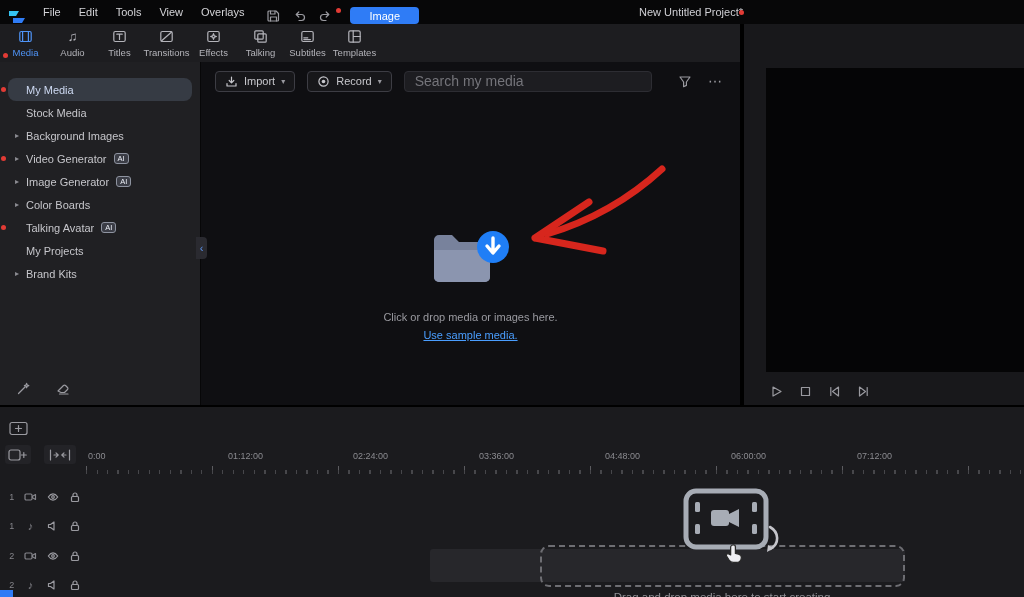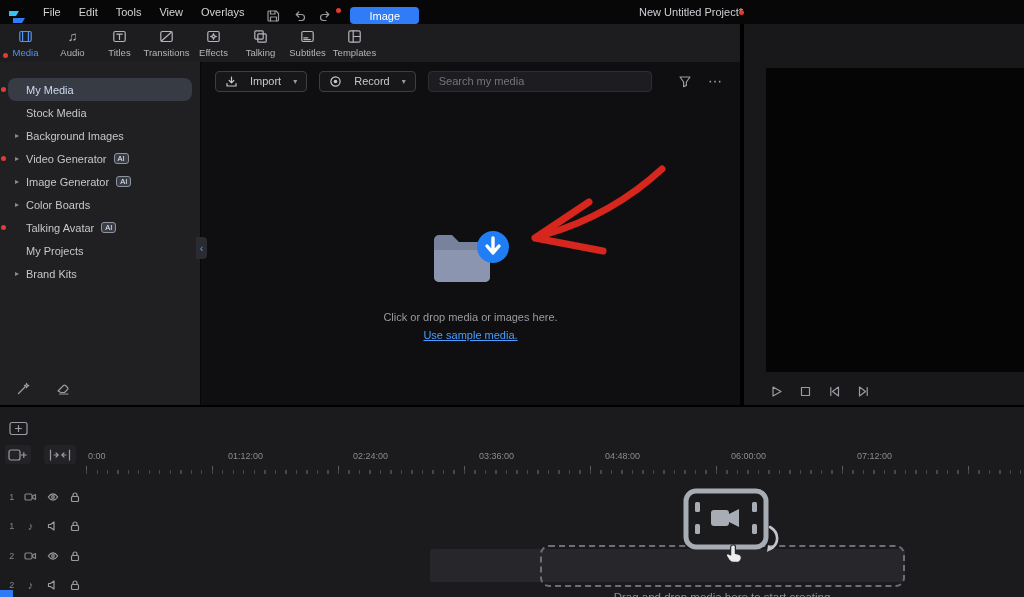--- a/index.html
+++ b/index.html
@@ -41,26 +41,26 @@
   .chev { position:absolute; left:7px; top:7px; color:#8d8d93; font-size:8px; }
   .side-dot { position:absolute; left:-7px; top:9px; }
   .ai-badge { margin-left:7px; font-size:7.5px; color:#eceff6; border:1px solid #8e93a0;
     background:#3b3d46; border-radius:3px; padding:0 3px; height:11px; line-height:10px; }
   .side-tools { position:absolute; left:14px; bottom:7px; display:flex; gap:20px; color:#97979d; }
 
   
   .media { position:absolute; left:200px; top:62px; width:540px; height:343px;
     background:#0f0f12; border-left:1px solid #070708; }
   .media-toolbar { display:flex; align-items:center; height:38px; padding:0 16px 0 14px; gap:12px; }
-  .tool-btn { display:flex; align-items:center; gap:12px; height:21px; padding:0 9px;
+  .tool-btn { display:flex; align-items:center; gap:6px; height:21px; padding:0 9px;
     border:1px solid #3d3d44; border-radius:4px; color:#c8c8cd; font-size:11px;
     background:#17171a; font-family:inherit; }
   .ddchev { font-size:8px; color:#9a9aa0; }
   .search { width:282px; height:21px; background:#1d1d21; border:1px solid #2d2d33;
-    border-radius:4px; color:#c9c9cd; font-size:11px; padding:0 10px; outline:none; font-family:inherit; }
+    border-radius:4px; color:#c9c9cd; font-size:14px; padding:0 10px; outline:none; font-family:inherit; }
   .search::placeholder { color:#74747a; }
   .mt-spacer { flex:1; }
   .iconbtn { background:none; border:none; color:#9a9aa0; padding:2px; font-family:inherit; }
   .dots-glyph { font-size:14px; color:#9a9aa0; line-height:10px; }
 
   .collapse-handle { position:absolute; left:196px; top:237px; width:11px; height:22px;
     background:#2a2a30; border-radius:0 4px 4px 0; color:#5b94f0; font-size:11px;
     display:flex; align-items:center; justify-content:center; cursor:pointer; z-index:5; }
 
   .folder-wrap { position:absolute; left:226px; top:160px; }

